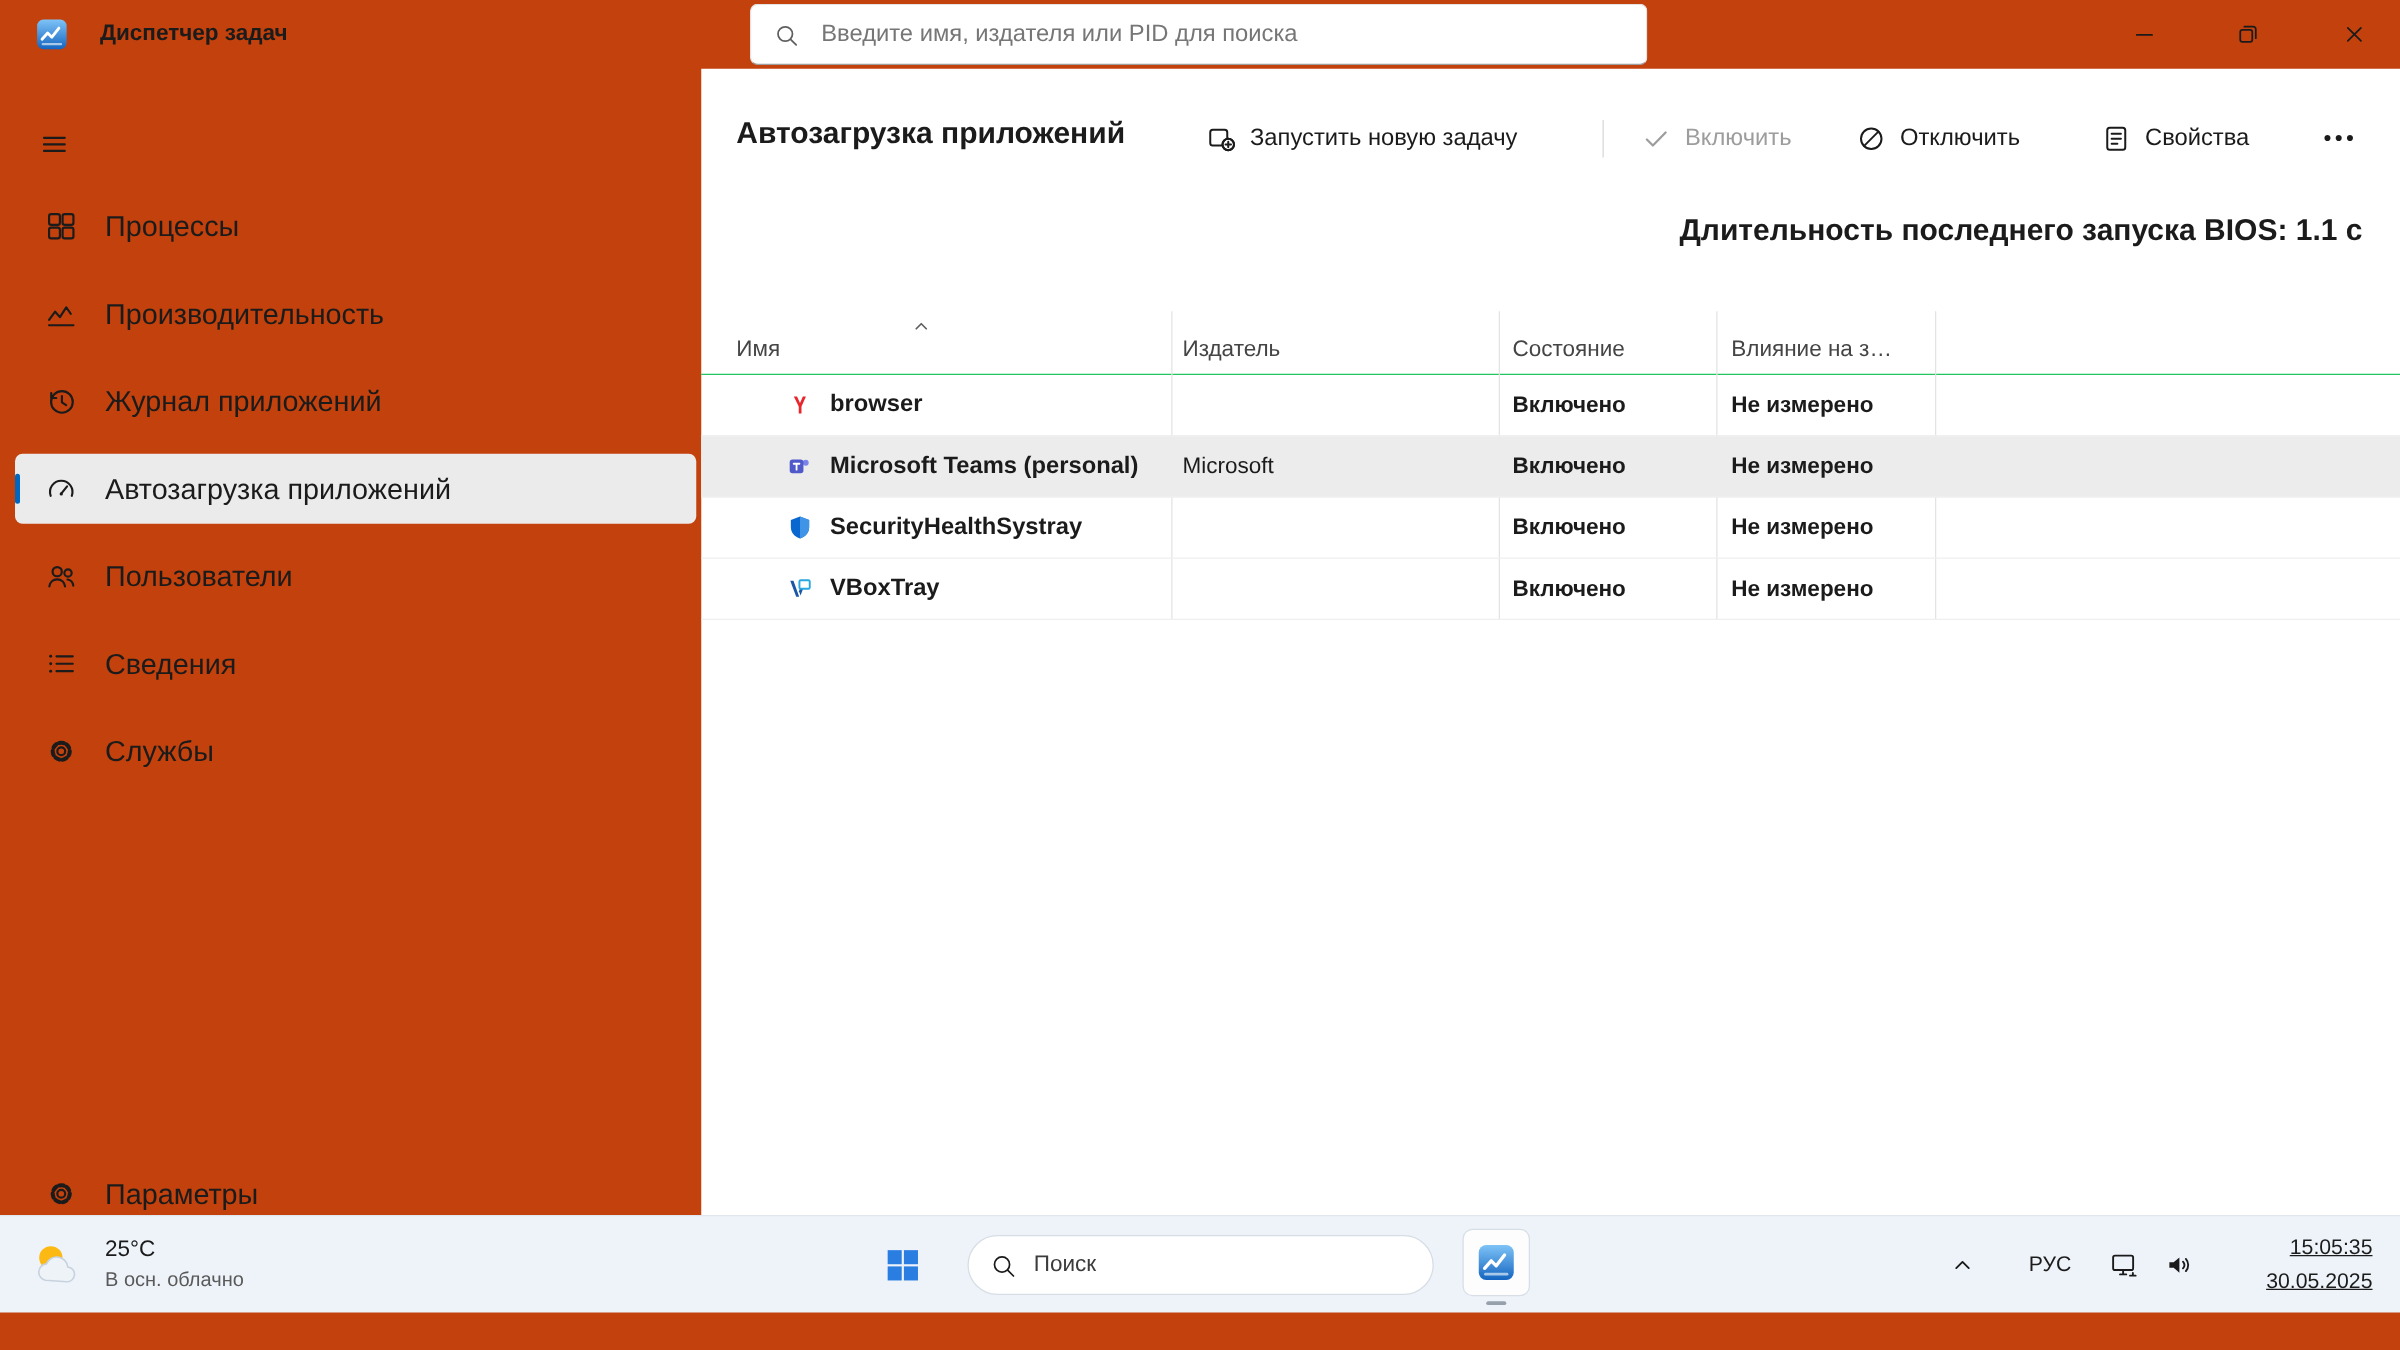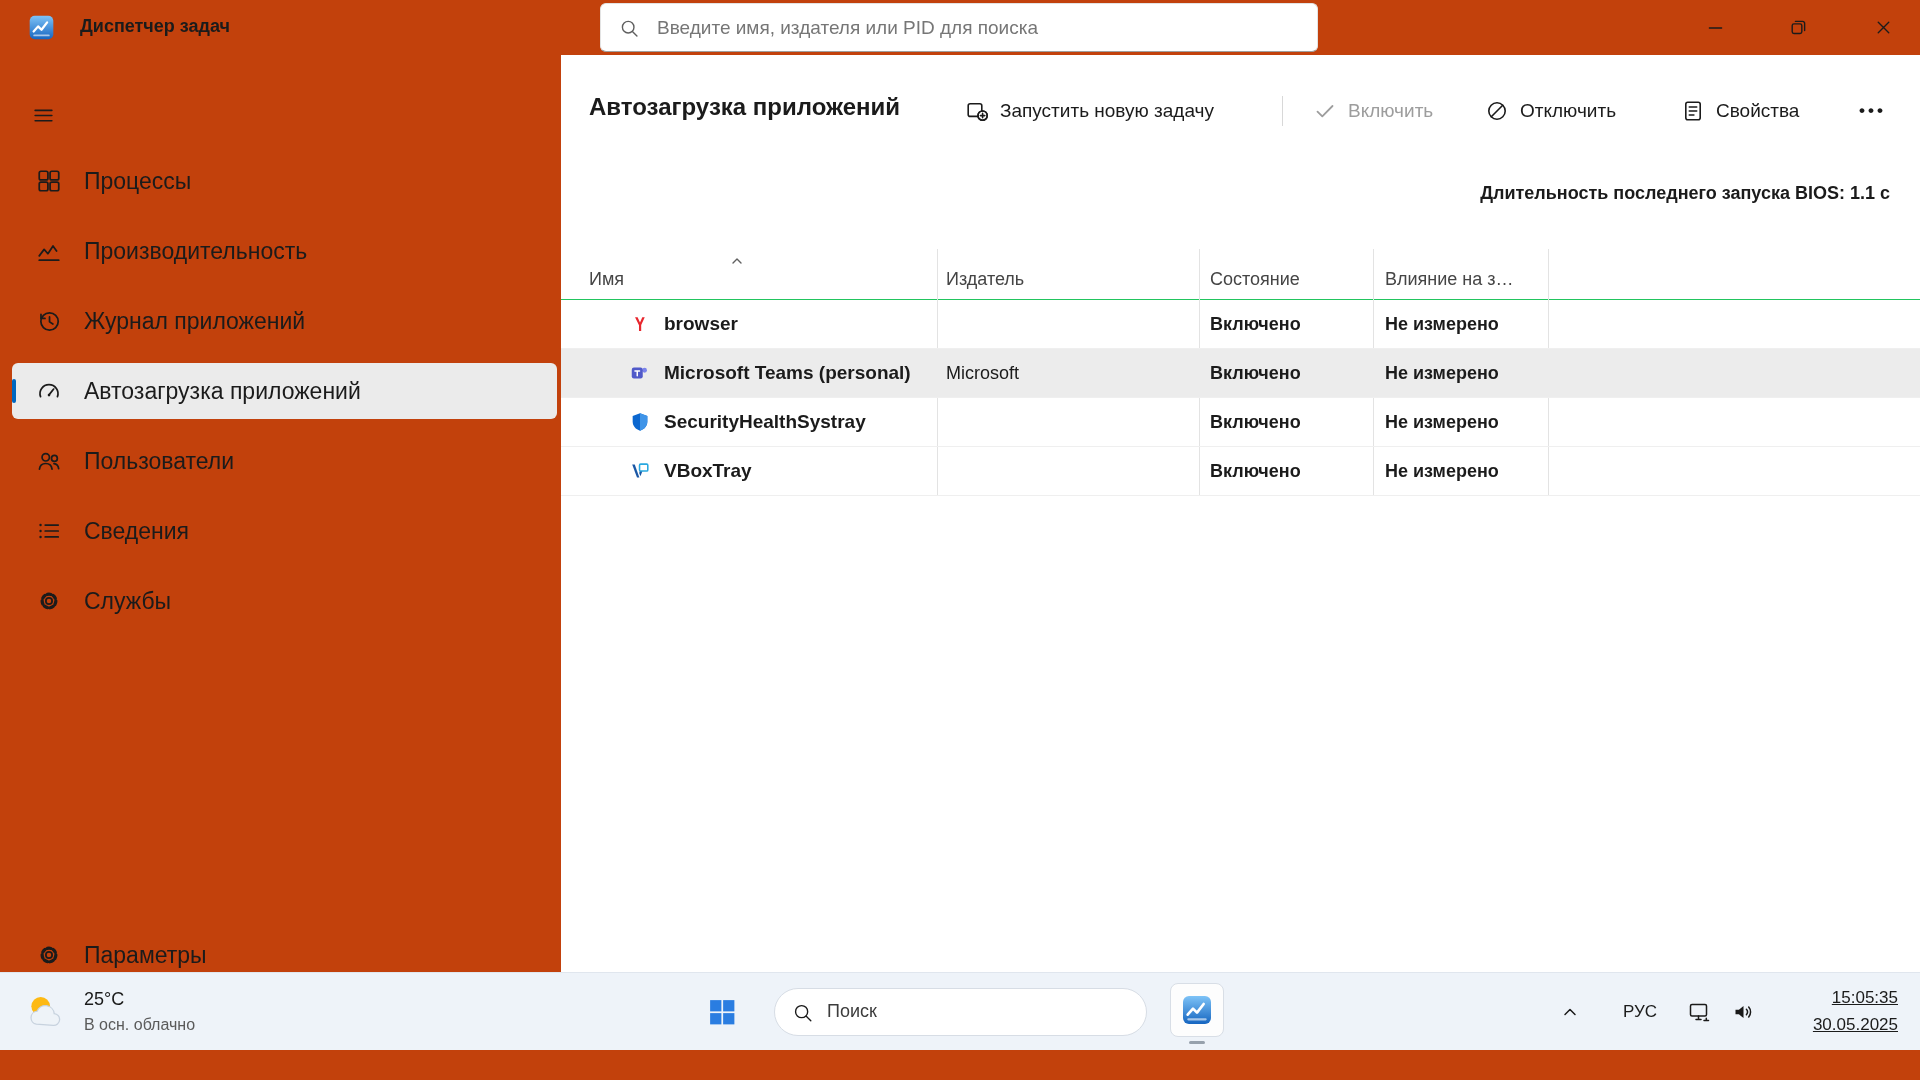--- a/index.html
+++ b/index.html
@@ -34,21 +34,21 @@
 
   
   .content{position:absolute;left:561px;top:55px;width:1359px;height:947px;background:#ffffff;}
   .page-title{position:absolute;left:28px;top:38px;font-size:24px;font-weight:600;}
   .tb-btn{position:absolute;top:36px;height:40px;display:flex;align-items:center;gap:11px;
           font-size:19px;color:#1b1b1b;white-space:nowrap;}
   .tb-btn .bico{width:24px;height:24px;}
   .tb-btn.disabled{color:#9d9d9d;}
   .tb-divider{position:absolute;left:721px;top:41px;width:1px;height:30px;background:#d8d8d8;}
   .more-dots{font-size:17px;letter-spacing:3px;font-weight:700;}
-  .bios{position:absolute;right:30px;top:128px;font-size:18px;font-weight:600;}
+  .bios{position:absolute;right:30px;top:116px;font-size:24px;font-weight:600;}
 
   .table{position:absolute;left:0;top:194px;width:1359px;height:247px;}
   .thead{position:absolute;left:0;top:0;width:100%;height:51px;border-bottom:1px solid #22c55e;}
   .hcell{position:absolute;bottom:9px;font-size:18px;color:#454545;}
   .sort-caret{position:absolute;left:168px;top:4px;width:16px;height:16px;}
   .vline{position:absolute;top:0;width:1px;height:247px;background:#e3e3e3;}
   .trow{position:absolute;left:0;width:100%;height:49px;border-bottom:1px solid #efefef;}
   .trow.selected{background:#ececec;}
   .trow span{position:absolute;top:50%;transform:translateY(-50%);}
   .ric{left:68px;width:22px;height:22px;}

